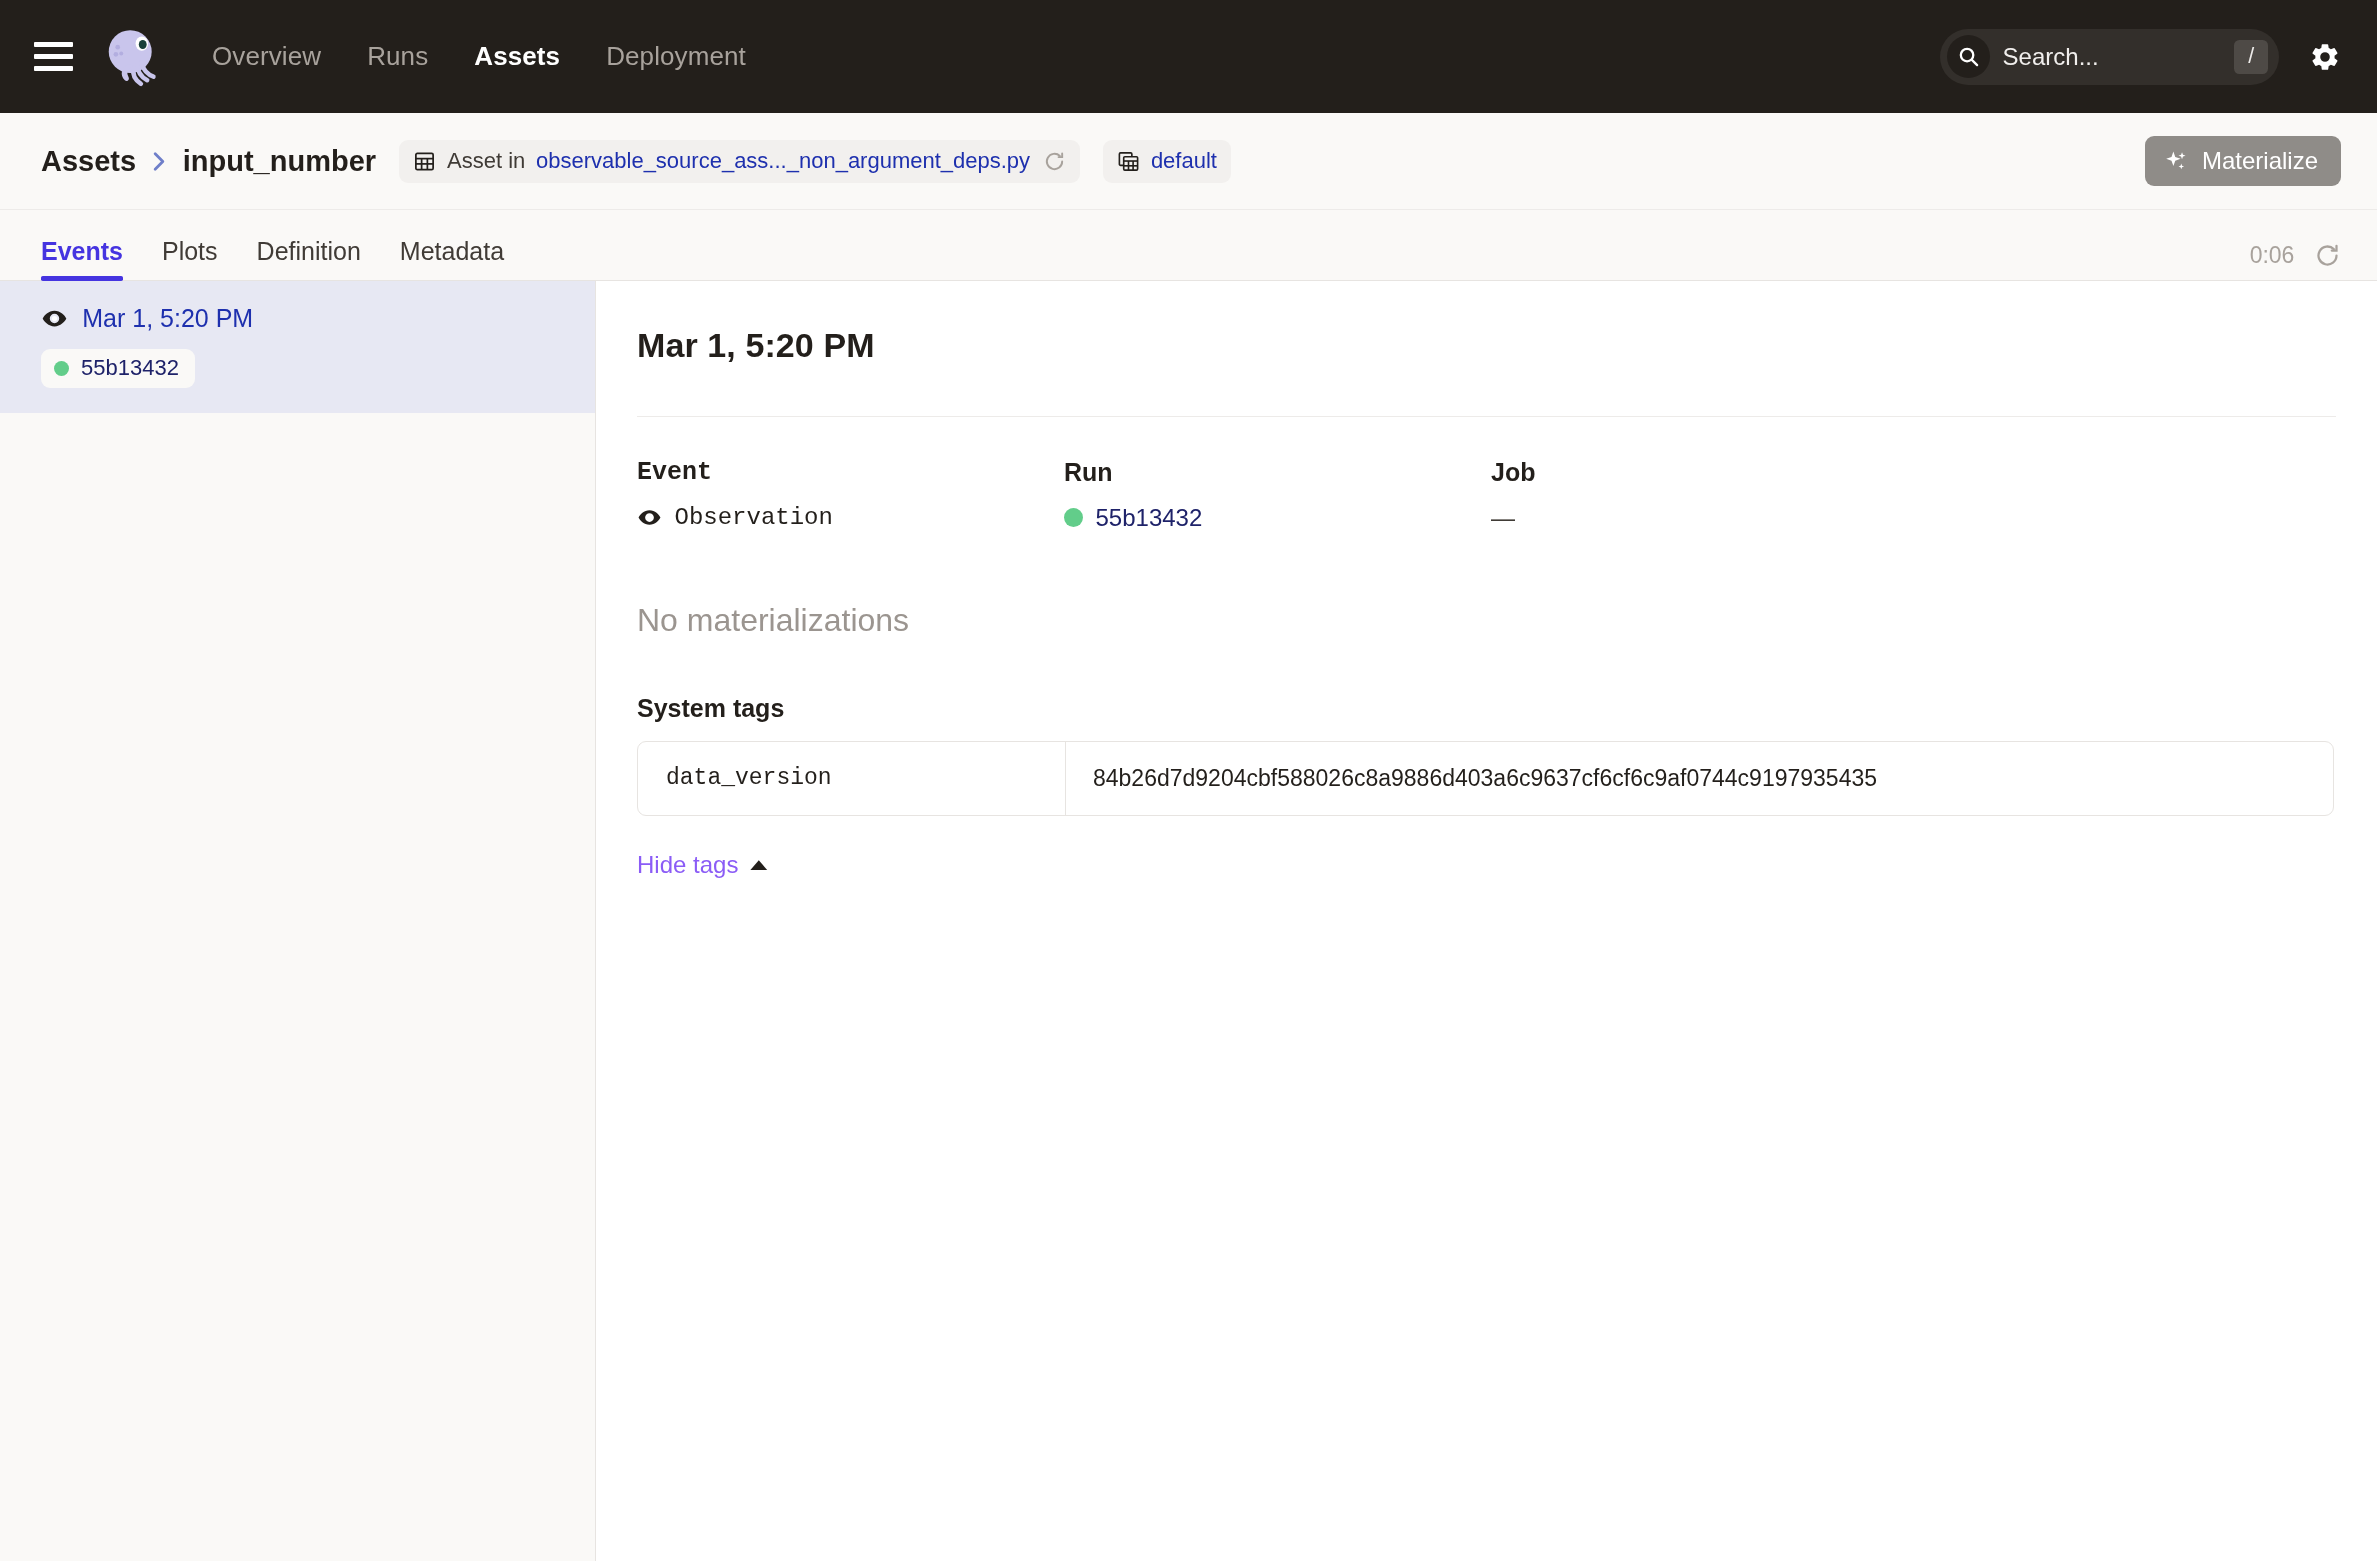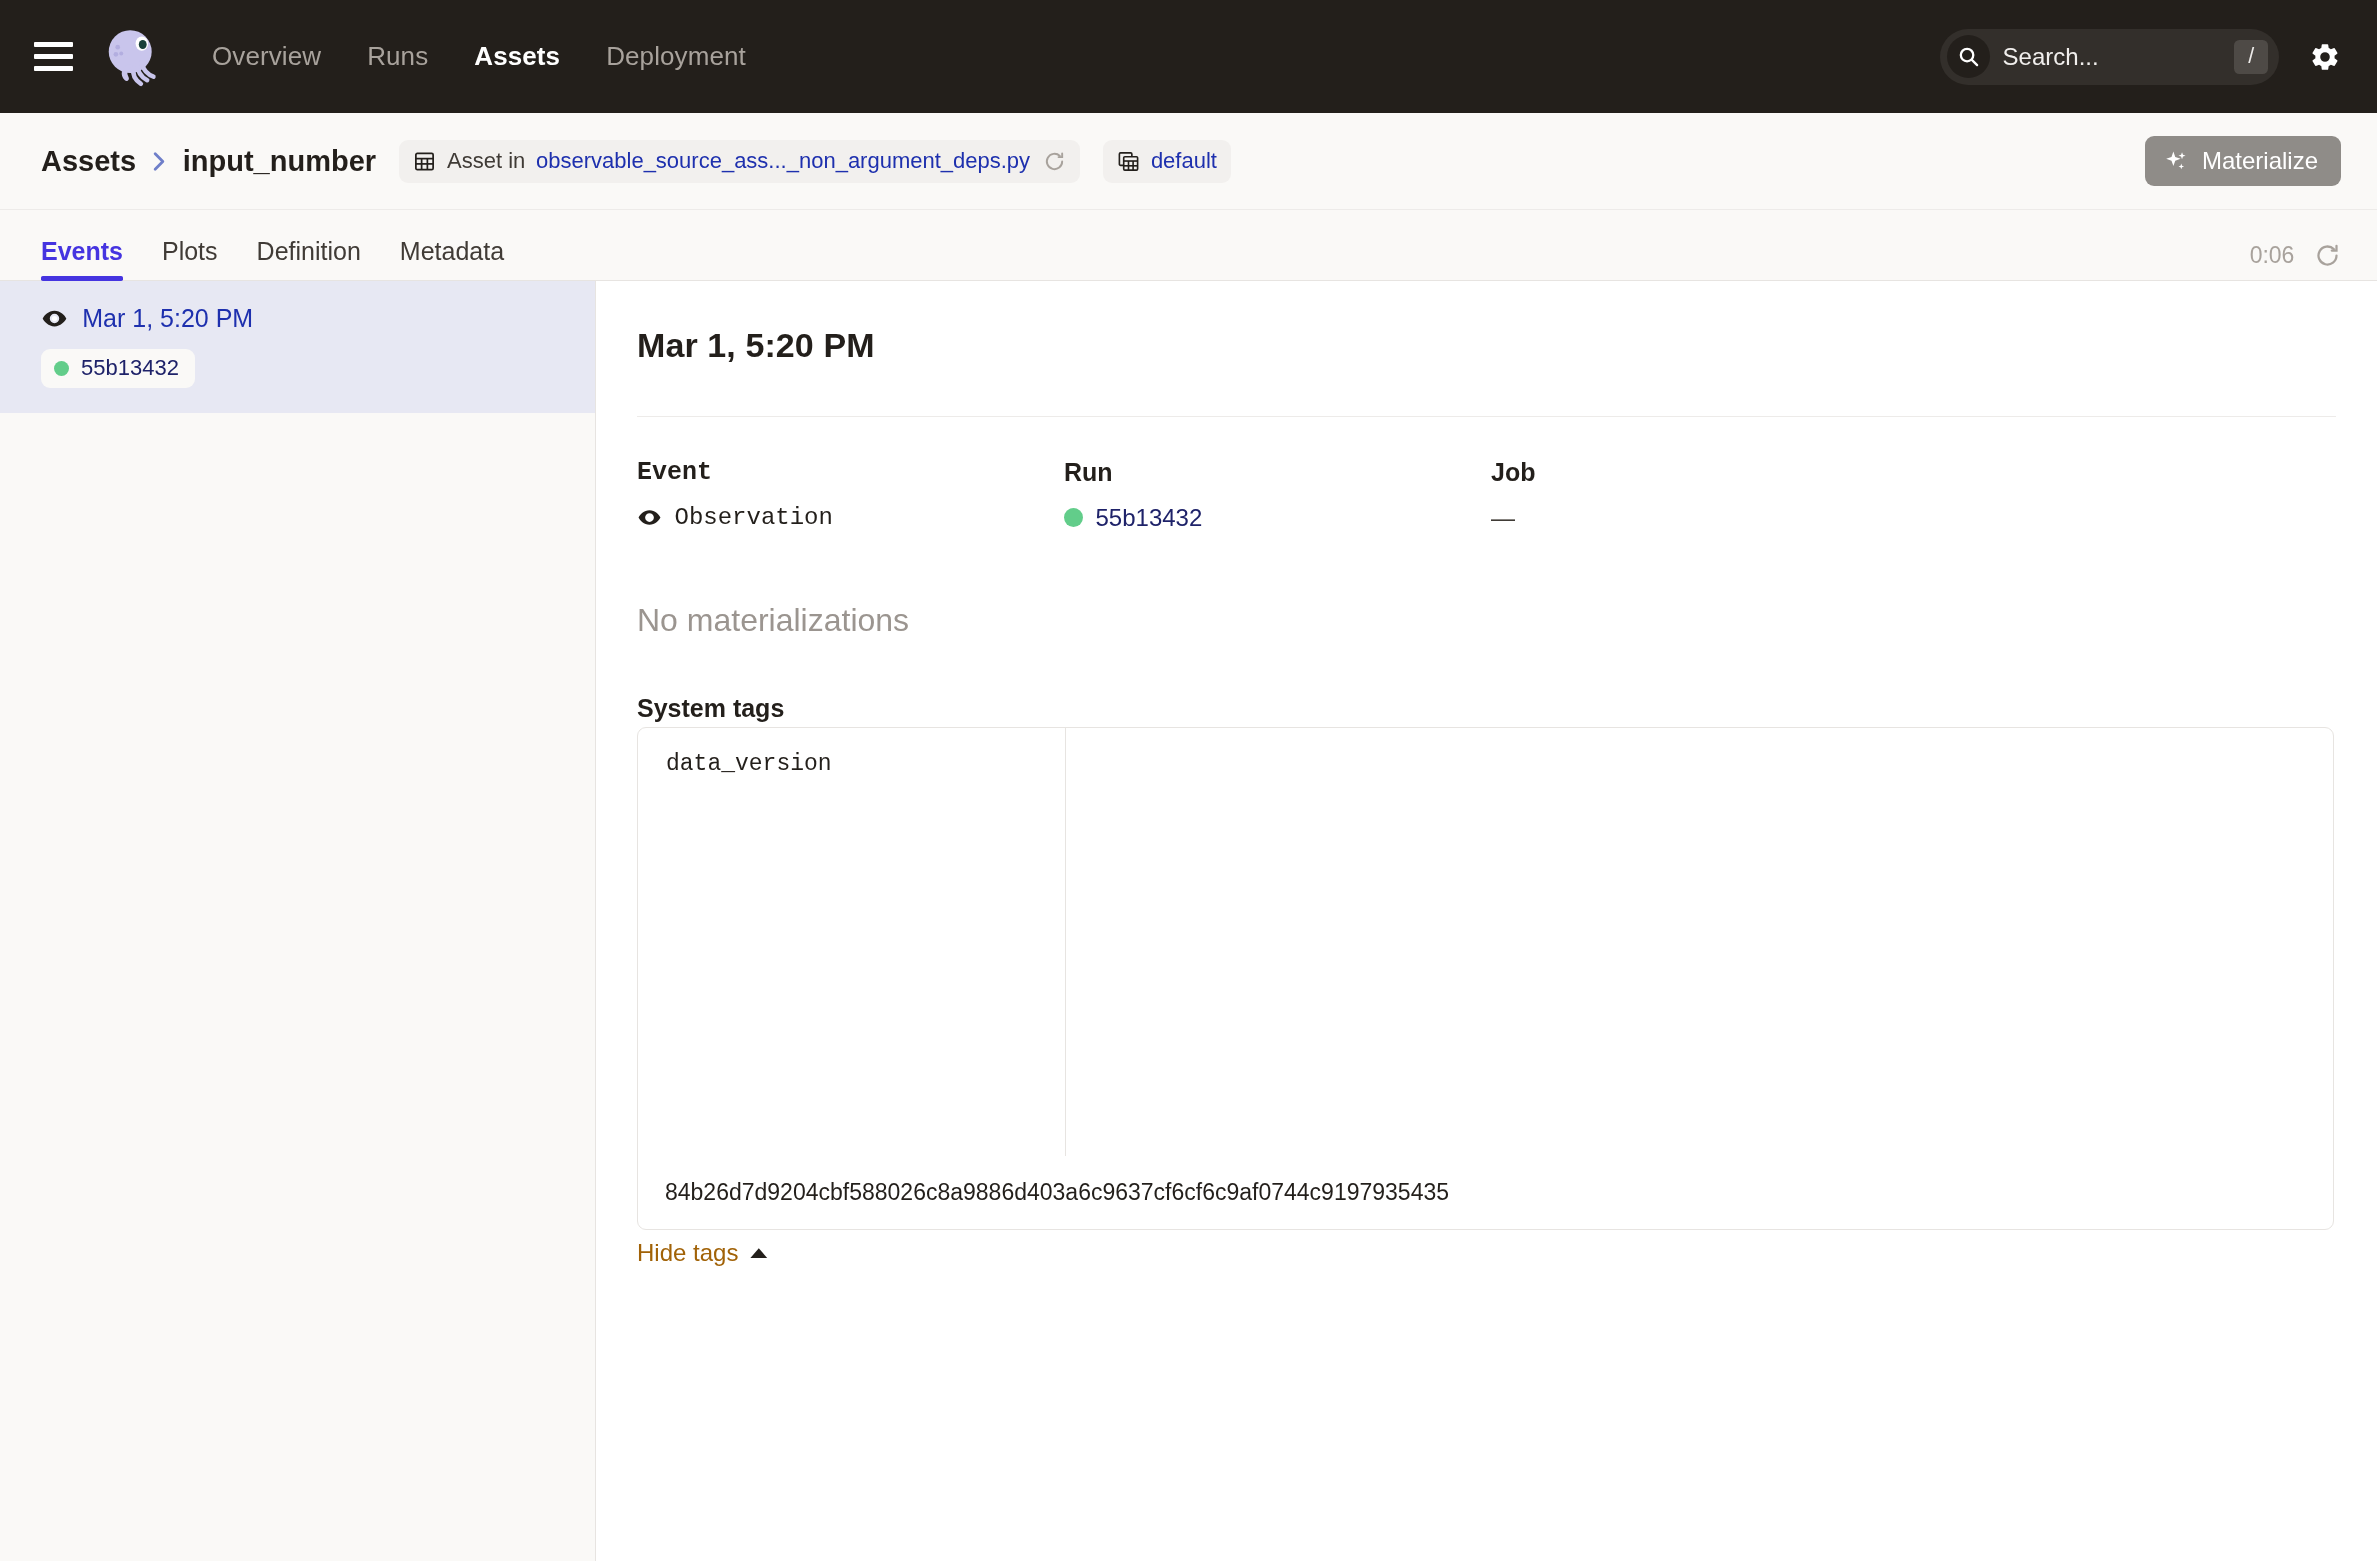--- a/index.html
+++ b/index.html
@@ -253,50 +253,49 @@
   .section-title {
     font-size: 25px; font-weight: bold; color: #231F1B;
   }
   .meta-block { margin-top: 70px; }
   .muted {
     margin-top: 18px;
     font-size: 32px; color: #9B9590;
   }
   .tags-block { margin-top: 55px; }
   .tags-table {
-    margin-top: 4px;
+    margin-top: 18px;
     width: 1697px;
     border: 0.9px solid #E7E4E1;
     border-radius: 9px;
     display: flex;
     overflow: hidden;
     background: #FFFFFF;
-    flex-direction: column;
   }
   .tags-key {
     width: 428px;
     flex: 0 0 428px;
     padding: 23px 0 23px 28px;
     border-right: 0.9px solid #E7E4E1;
     font-family: "Liberation Mono", monospace;
     font-size: 23px;
     color: #231F1B;
   }
   .tags-val {
     flex: 1 1 auto;
     padding: 23px 0 23px 27px;
     font-size: 23px;
     color: #231F1B;
     white-space: nowrap;
     overflow: hidden;
   }
   .hide-tags {
-    margin-top: 9px;
+    margin-top: 35px;
     display: inline-flex; align-items: center; gap: 10.7px;
-    font-size: 24px; color: #a16207; cursor: pointer;
+    font-size: 24px; color: #8b5cf6; cursor: pointer;
   }
 </style>
 </head>
 <body>
 
 <div class="topnav">
 
   <div class="hamburger">
     <span></span>
       <span></span>

